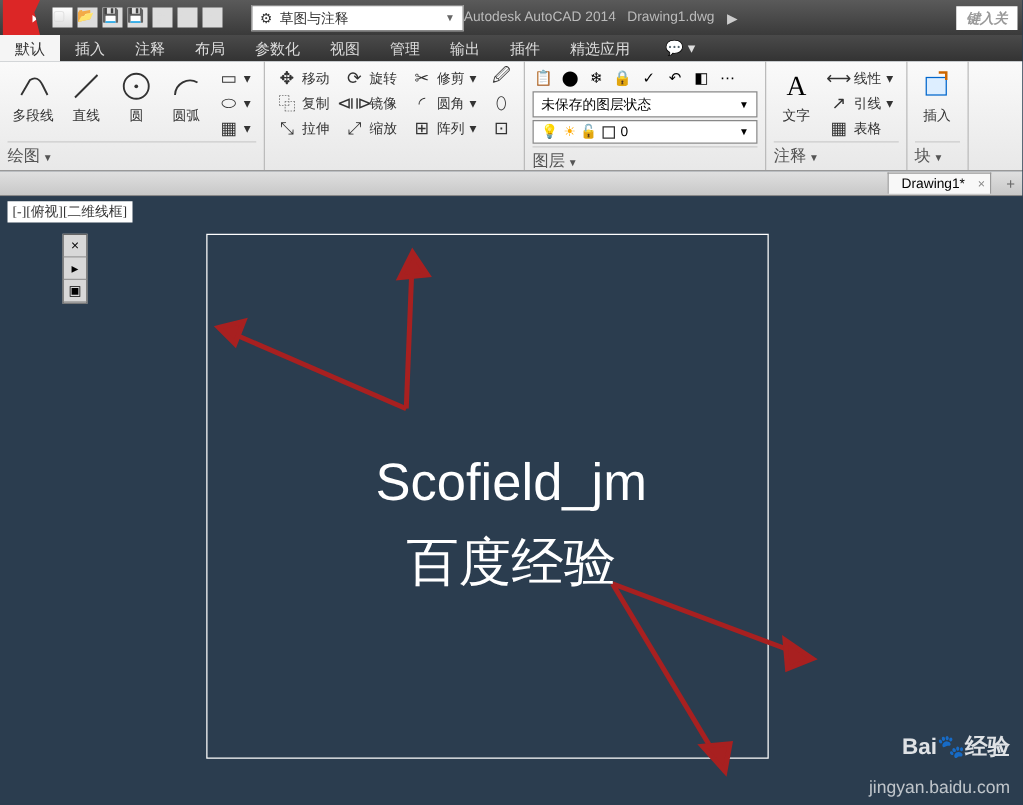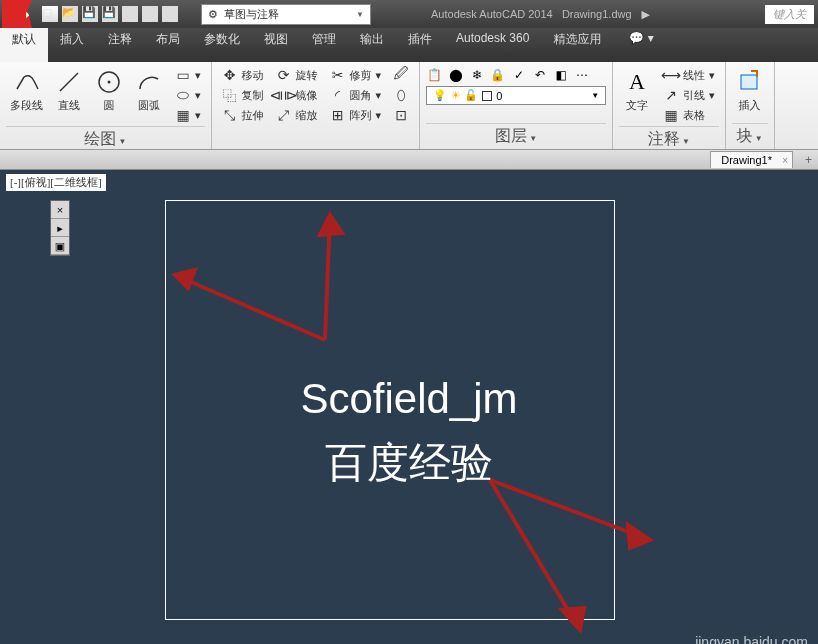--- a/index.html
+++ b/index.html
@@ -6,34 +6,34 @@
     body { font-family: "Microsoft YaHei", Arial, sans-serif; font-size: 12px; background: #2b3d4f; width: 818px; height: 644px; overflow: hidden; position: relative; }
     
     
     .titlebar { height: 28px; background: linear-gradient(#5a5a5a, #3a3a3a); display: flex; align-items: center; color: #ddd; font-size: 11px; }
     .app-logo { width: 30px; height: 28px; background: #dc2626; clip-path: polygon(0 0, 100% 0, 85% 35%, 100% 100%, 0 100%); margin: 0 2px; position: relative; }
     .app-logo::after { content: ''; position: absolute; right: 2px; top: 12px; border-left: 4px solid #fff; border-top: 3px solid transparent; border-bottom: 3px solid transparent; }
     .qat { display: flex; gap: 4px; padding: 0 8px; }
     .qat-icon { width: 16px; height: 16px; background: #ddd; cursor: pointer; }
     .title-dropdown { margin-left: 15px; background: #fff; padding: 2px 6px; color: #333; border: 1px solid #888; display: flex; align-items: center; gap: 6px; min-width: 170px; }
     .title-dropdown::after { content: '▼'; font-size: 8px; color: #666; margin-left: auto; }
-    .title-text { margin-left: 60px; color: #bbb; }
-    .title-search { margin-left: auto; margin-right: 4px; background: #fff; padding: 2px 8px; color: #999; font-style: italic; }
-    
-    
-    .menu-tabs { height: 34px; background: linear-gradient(#4a4a4a, #333); display: flex; align-items: stretch; color: #ddd; font-size: 12px; }
+    .title-text { color: #bbb; }
+    .title-search { margin-left: auto; margin-right: 4px; background: #fff; padding: 2px 8px; color: #999; font-style: italic; font-weight: bold; }
+    
+    
+    .menu-tabs { height: 21px; background: linear-gradient(#4a4a4a, #333); display: flex; align-items: stretch; color: #ddd; font-size: 12px; }
     .menu-tab { padding: 3px 12px; cursor: pointer; }
     .menu-tab.active { background: #f5f5f5; color: #333; }
     .menu-help { margin-left: 8px; padding: 3px 8px; }
     
     
     .ribbon { height: 88px; background: linear-gradient(#fafafa, #e8e8e8); display: flex; border-bottom: 1px solid #999; }
     .ribbon-panel { border-right: 1px solid #bbb; padding: 4px 6px 0 6px; display: flex; flex-direction: column; }
     .ribbon-panel-body { display: flex; gap: 4px; flex: 1; }
-    .ribbon-panel-label { text-align: center; font-size: 16px; color: #555; padding: 2px 0; border-top: 1px solid #ccc; margin-top: 2px; }
+    .ribbon-panel-label { font-size: 13px; color: #555; padding: 2px 0; border-top: 1px solid #ccc; margin-top: 2px; }
     .ribbon-panel-label::after { content: ' ▼'; font-size: 8px; }
     
     .big-btn { display: flex; flex-direction: column; align-items: center; padding: 2px 4px; cursor: pointer; min-width: 36px; }
     .big-btn-icon { width: 28px; height: 28px; margin-bottom: 2px; display: flex; align-items: center; justify-content: center; }
     .big-btn-label { font-size: 11px; color: #333; }
     
     .small-btn-col { display: flex; flex-direction: column; gap: 2px; }
     .small-btn { display: flex; align-items: center; gap: 4px; padding: 1px 4px; cursor: pointer; font-size: 11px; color: #333; }
     .small-btn-icon { width: 16px; height: 16px; display: inline-flex; align-items: center; justify-content: center; font-size: 14px; }
     
@@ -95,21 +95,20 @@
 <div class="menu-tabs">
   <div class="menu-tab active">默认</div>
   <div class="menu-tab">插入</div>
   <div class="menu-tab">注释</div>
   <div class="menu-tab">布局</div>
   <div class="menu-tab">参数化</div>
   <div class="menu-tab">视图</div>
   <div class="menu-tab">管理</div>
   <div class="menu-tab">输出</div>
   <div class="menu-tab">插件</div>
-  <div class="menu-tab">Autodesk 360</div>
   <div class="menu-tab">精选应用</div>
   <div class="menu-help">💬 ▾</div>
 </div>
 
 <div class="ribbon">
 
   <div class="ribbon-panel">
     <div class="ribbon-panel-body">
       <div class="big-btn">
         <div class="big-btn-icon">
@@ -206,20 +205,23 @@
     <div class="ribbon-panel-body" style="flex-direction:column;gap:2px">
       <div style="display:flex;gap:3px">
         <span class="mini-icon">📋</span>
         <span class="mini-icon">⬤</span>
         <span class="mini-icon">❄</span>
         <span class="mini-icon">🔒</span>
         <span class="mini-icon">✓</span>
         <span class="mini-icon">↶</span>
         <span class="mini-icon">◧</span>
         <span class="mini-icon">⋯</span>
+      </div>
+      <div class="layer-dropdown">
+        <span>未保存的图层状态</span>
       </div>
       <div class="layer-dropdown" style="min-width:180px">
         <span style="color:#fa0">💡</span>
         <span style="color:#fa0">☀</span>
         <span>🔓</span>
         <span style="width:10px;height:10px;background:#fff;border:1px solid #333"></span>
         <span>0</span>
       </div>
     </div>
     <div class="ribbon-panel-label">图层</div>
@@ -290,15 +292,18 @@
     <line x1="10" y1="10" x2="170" y2="70"></line>
     <polygon points="170,70 148,55 150,78"></polygon>
     <line x1="10" y1="10" x2="100" y2="160"></line>
     <polygon points="100,160 82,140 104,138"></polygon>
   </svg>
 
   <div class="watermark-text wm1">Scofield_jm</div>
   <div class="watermark-text wm2">百度经验</div>
 
   <div class="footer-wm">
+    <div class="footer-wm-logo">
+      <span>Bai</span><span style="color:#fff">🐾</span><span>经验</span>
+    </div>
     <div class="footer-wm-url">jingyan.baidu.com</div>
   </div>
 </div>
 
 </body></html>

